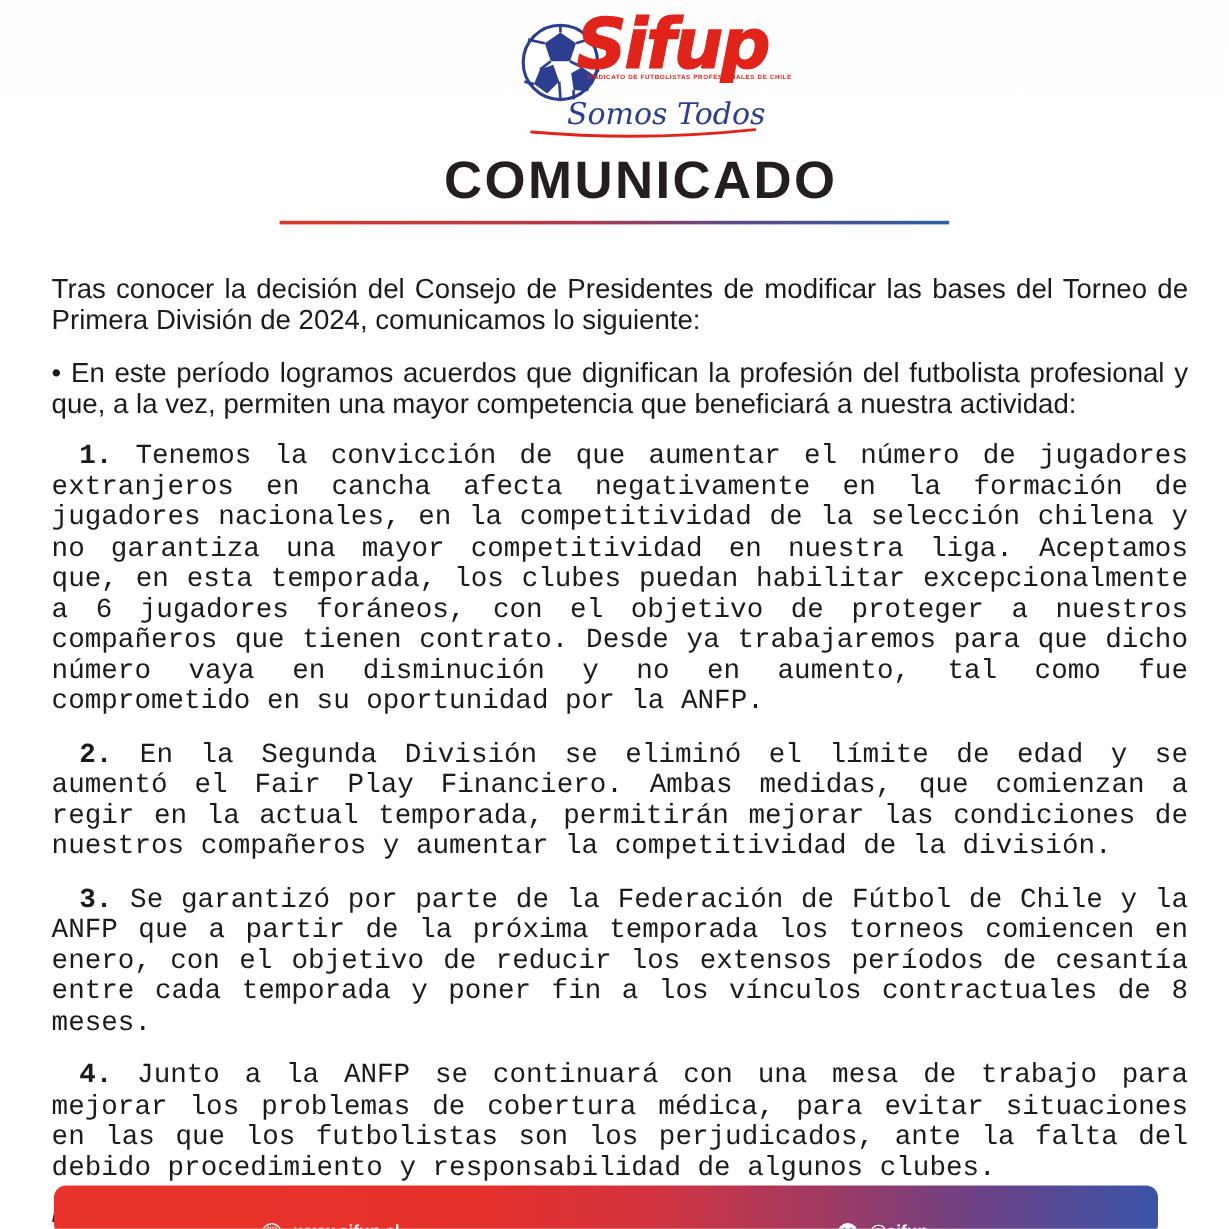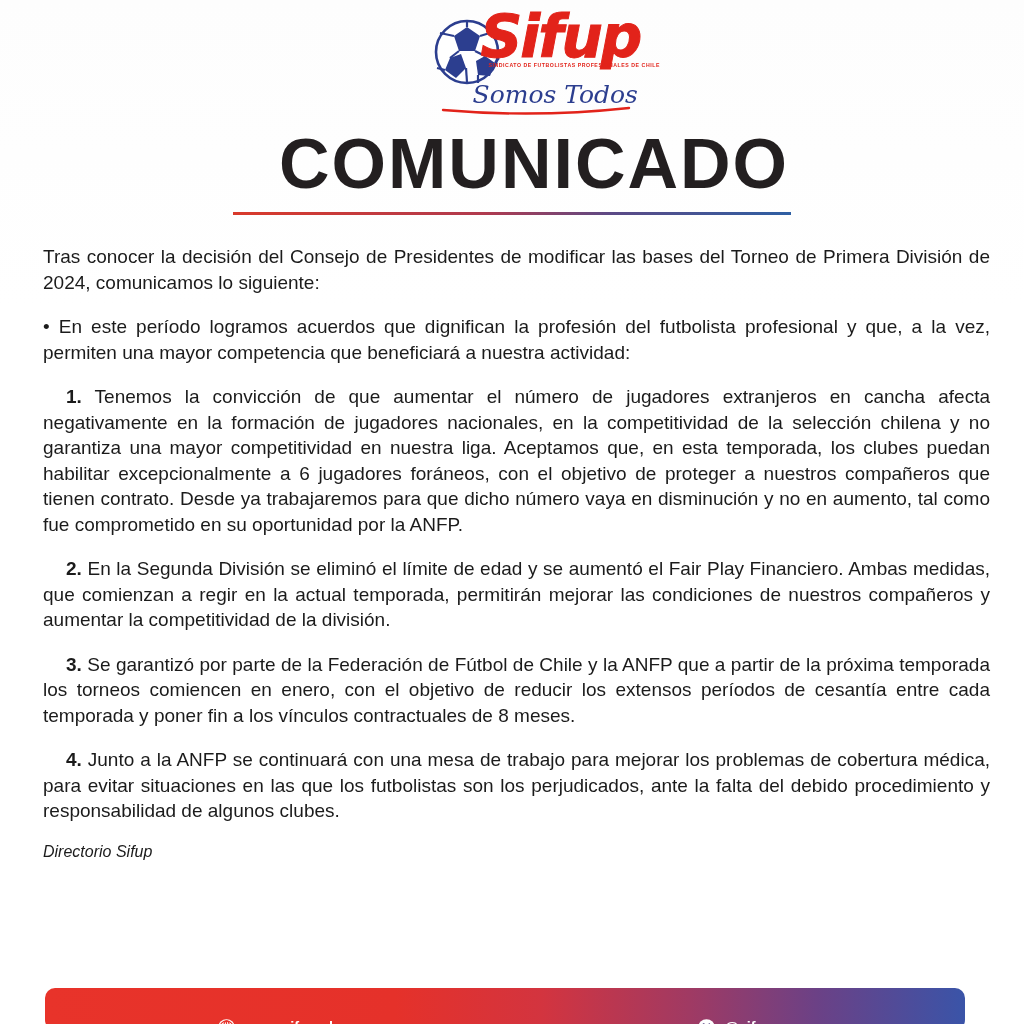--- a/index.html
+++ b/index.html
@@ -96,21 +96,21 @@
   .title-block {
     position: absolute;
     top: 128px;
     left: 0;
     width: 1024px;
     text-align: center;
   }
   .title {
     font-family: "Liberation Sans", sans-serif;
     font-weight: bold;
-    font-size: 70px;
+    font-size: 44px;
     letter-spacing: 2px;
     color: #231f20;
     line-height: 1.05;
     margin: 0;
     padding-left: 44px;
   }
   .title-rule {
     margin: 10px auto 0 auto;
     width: 558px;
     height: 3px;
@@ -119,32 +119,33 @@
 
   
   .content {
     position: absolute;
     top: 228px;
     left: 43px;
     width: 947px;
   }
   .para {
     font-family: "Liberation Sans", sans-serif;
-    font-size: 19px;
+    font-size: 23px;
     line-height: 25.5px;
     color: #1b1b1b;
     text-align: justify;
     text-justify: inter-word;
-    margin: 16px 0 19px 0;
+    margin: 0 0 19px 0;
   }
   .para.bullet {
     text-indent: 0;
   }
   .para.numbered {
     text-indent: 23px;
+    font-family: Liberation Mono, monospace;
   }
   .para b {
     font-weight: bold;
   }
   .signature {
     font-family: "Liberation Sans", sans-serif;
     font-size: 16px;
     font-style: italic;
     color: #1b1b1b;
     margin: 14px 0 0 0;

